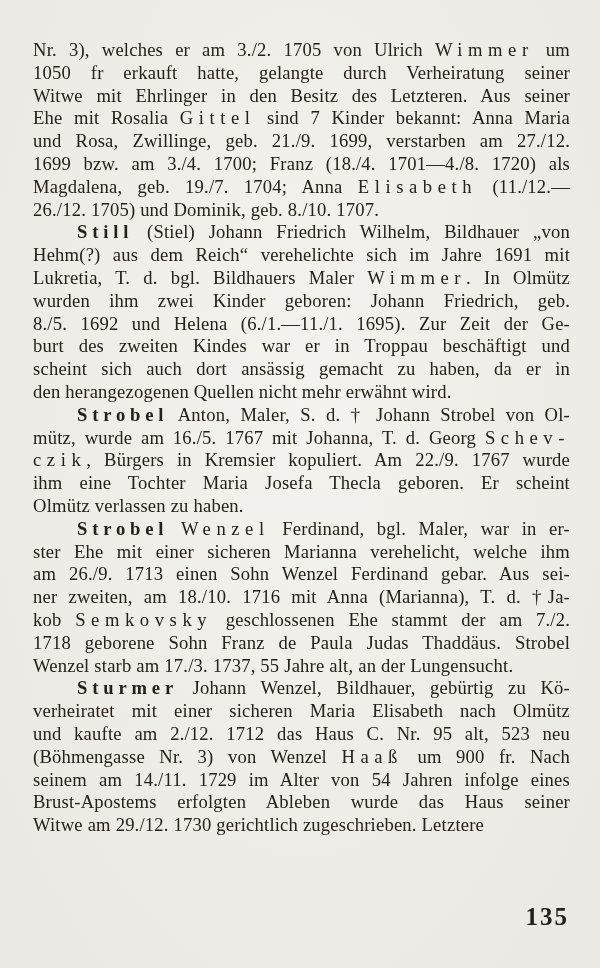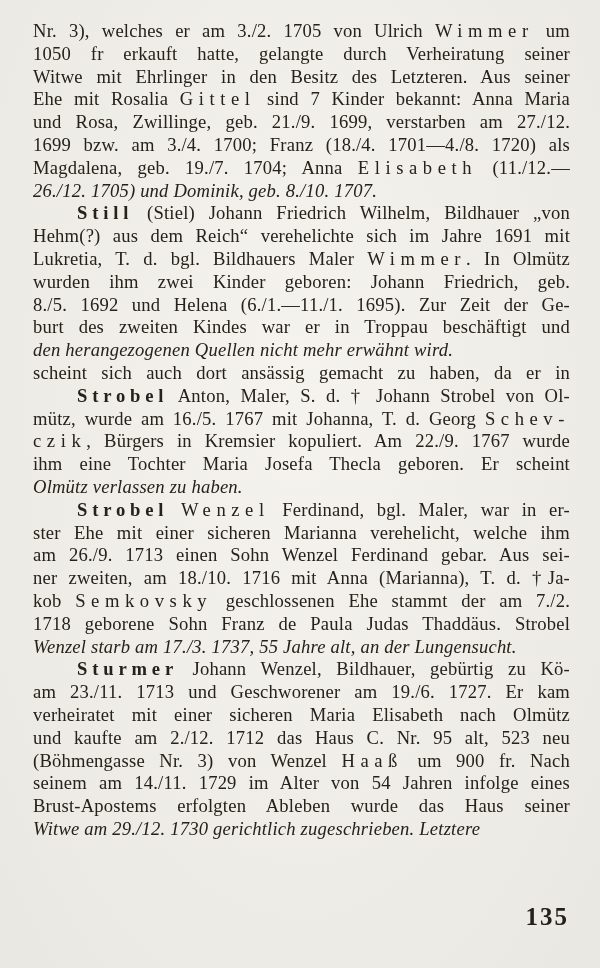--- a/index.html
+++ b/index.html
@@ -17,34 +17,33 @@
   .page {
     position: relative;
     width: 600px; height: 968px;
     background:
       radial-gradient(ellipse at 50% 40%, rgba(255,255,255,0.25), rgba(0,0,0,0.03)),
       var(--paper);
   }
   .text-block {
     position: absolute;
     left: 33px;
-    top: 20px;
+    top: 39px;
     width: 537px;
   }
   .para { }
   .line {
     font-size: 18.6px;
     line-height: 22.8px;
     text-align: justify;
     text-align-last: justify;
     letter-spacing: 0.2px;
   }
   .line.last {
     text-align-last: left;
-    font-style: italic;
   }
   .line.indent {
     text-indent: 44px;
   }
   .sp {
     letter-spacing: 0.30em;
   }
   .head {
     font-weight: bold;
     letter-spacing: 0.26em;
@@ -75,42 +74,41 @@
         <div class="line"><span>Magdalena, geb. 19./7. 1704; Anna </span><span class="sp">Elisabeth</span><span> (11./12.—</span></div>
         <div class="line last"><span>26./12. 1705) und Dominik, geb. 8./10. 1707.</span></div>
       </div>
       <div class="para">
         <div class="line indent"><span class="head">Still</span><span> (Stiel) Johann Friedrich Wilhelm, Bildhauer „von</span></div>
         <div class="line"><span>Hehm(?) aus dem Reich“ verehelichte sich im Jahre 1691 mit</span></div>
         <div class="line"><span>Lukretia, T. d. bgl. Bildhauers Maler </span><span class="sp">Wimmer</span><span>. In Olmütz</span></div>
         <div class="line"><span>wurden ihm zwei Kinder geboren: Johann Friedrich, geb.</span></div>
         <div class="line"><span>8./5. 1692 und Helena (6./1.—11./1. 1695). Zur Zeit der Ge-</span></div>
         <div class="line"><span>burt des zweiten Kindes war er in Troppau beschäftigt und</span></div>
+        <div class="line"><span>scheint sich auch dort ansässig gemacht zu haben, da er in</span></div>
         <div class="line last"><span>den herangezogenen Quellen nicht mehr erwähnt wird.</span></div>
-        <div class="line"><span>scheint sich auch dort ansässig gemacht zu haben, da er in</span></div>
       </div>
       <div class="para">
         <div class="line indent"><span class="head">Strobel</span><span> Anton, Maler, S. d. † Johann Strobel von Ol-</span></div>
         <div class="line"><span>mütz, wurde am 16./5. 1767 mit Johanna, T. d. Georg </span><span class="sp">Schev-</span></div>
         <div class="line"><span class="sp">czik</span><span>, Bürgers in Kremsier kopuliert. Am 22./9. 1767 wurde</span></div>
         <div class="line"><span>ihm eine Tochter Maria Josefa Thecla geboren. Er scheint</span></div>
         <div class="line last"><span>Olmütz verlassen zu haben.</span></div>
       </div>
       <div class="para">
         <div class="line indent"><span class="head">Strobel</span><span> </span><span class="sp">Wenzel</span><span> Ferdinand, bgl. Maler, war in er-</span></div>
         <div class="line"><span>ster Ehe mit einer sicheren Marianna verehelicht, welche ihm</span></div>
         <div class="line"><span>am 26./9. 1713 einen Sohn Wenzel Ferdinand gebar. Aus sei-</span></div>
         <div class="line"><span>ner zweiten, am 18./10. 1716 mit Anna (Marianna), T. d. †Ja-</span></div>
         <div class="line"><span>kob </span><span class="sp">Semkovsky</span><span> geschlossenen Ehe stammt der am 7./2.</span></div>
         <div class="line"><span>1718 geborene Sohn Franz de Paula Judas Thaddäus. Strobel</span></div>
         <div class="line last"><span>Wenzel starb am 17./3. 1737, 55 Jahre alt, an der Lungensucht.</span></div>
       </div>
       <div class="para">
         <div class="line indent"><span class="head">Sturmer</span><span> Johann Wenzel, Bildhauer, gebürtig zu Kö-</span></div>
-        <div class="line"><span>am 23./11. 1713 und Geschworener am 19./6. 1727. Er kam</span></div>
         <div class="line"><span>verheiratet mit einer sicheren Maria Elisabeth nach Olmütz</span></div>
         <div class="line"><span>und kaufte am 2./12. 1712 das Haus C. Nr. 95 alt, 523 neu</span></div>
         <div class="line"><span>(Böhmengasse Nr. 3) von Wenzel </span><span class="sp">Haaß</span><span> um 900 fr. Nach</span></div>
         <div class="line"><span>seinem am 14./11. 1729 im Alter von 54 Jahren infolge eines</span></div>
         <div class="line"><span>Brust-Apostems erfolgten Ableben wurde das Haus seiner</span></div>
         <div class="line last"><span>Witwe am 29./12. 1730 gerichtlich zugeschrieben. Letztere</span></div>
       </div>
     </div>
   <div class="page-number">135</div>
 </div>

